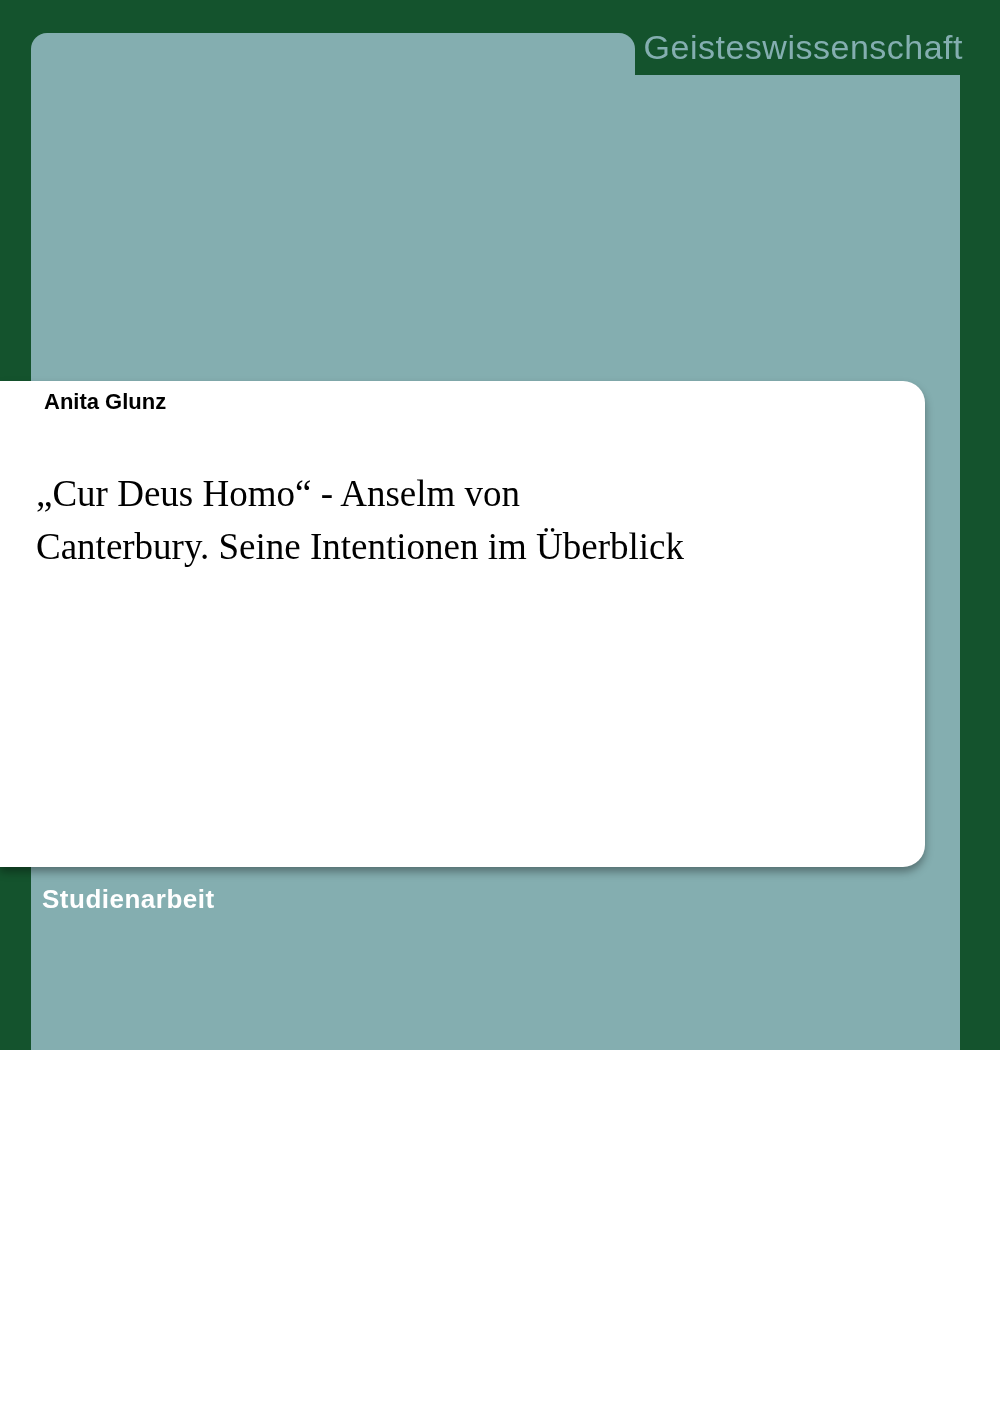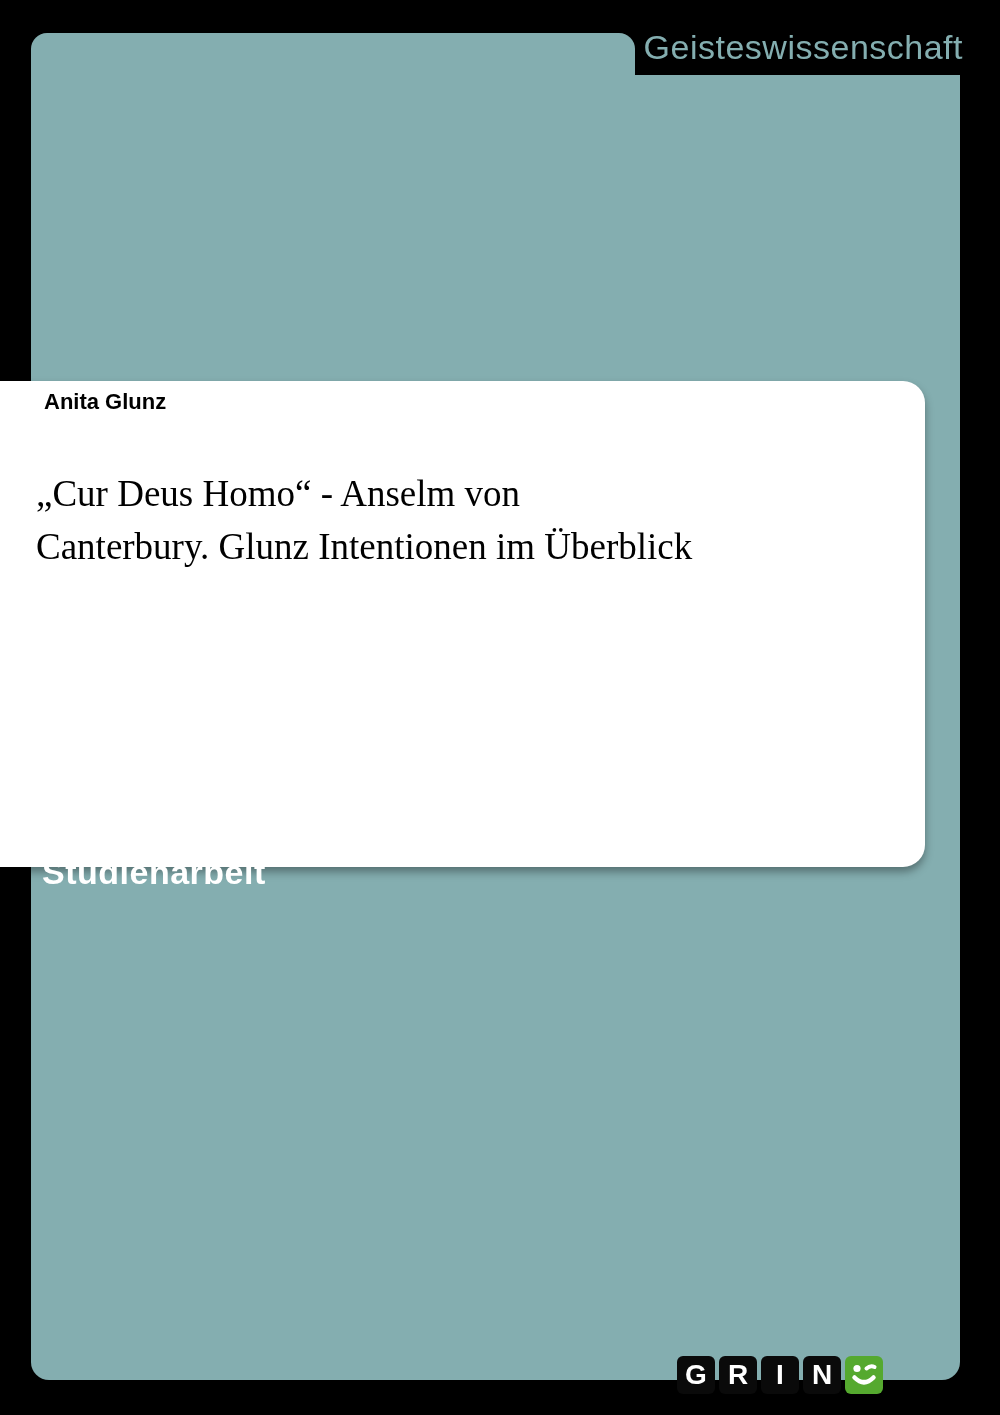--- a/index.html
+++ b/index.html
@@ -3,22 +3,22 @@
 <meta charset="utf-8">
 <style>
   html, body {
     margin: 0;
     padding: 0;
     background: #ffffff;
   }
   .page {
     position: relative;
     width: 1000px;
-    height: 1415px;
-    background: #000000;
+    height: 1050px;
+    background: #14532d;
     overflow: hidden;
     font-family: "Liberation Sans", sans-serif;
     text-decoration: underline;
   }
   
   .teal-tab {
     position: absolute;
     left: 31px;
     top: 33px;
     width: 604px;
@@ -69,23 +69,23 @@
     width: 880px;
     font-family: "Liberation Serif", serif;
     font-size: 37px;
     line-height: 53px;
     color: #000000;
     white-space: nowrap;
   }
   .doctype {
     position: absolute;
     left: 42px;
-    top: 853px;
+    top: 884px;
     font-weight: bold;
-    font-size: 34px;
+    font-size: 26px;
     color: #ffffff;
     letter-spacing: 0.5px;
   }
   .logo {
     position: absolute;
     left: 677px;
     top: 1356px;
     display: flex;
     gap: 4px;
   }
@@ -116,21 +116,21 @@
 
   <div class="teal-tab"></div>
   <div class="teal-main"></div>
 
   <div class="category">Geisteswissenschaft</div>
 
   <div class="card">
     <div class="author">Anita Glunz</div>
     <div class="title">
       <div>„Cur Deus Homo“ - Anselm von</div>
-      <div>Canterbury. Glunz Intentionen im Überblick</div>
+      <div>Canterbury. Seine Intentionen im Überblick</div>
     </div>
   </div>
 
   <div class="doctype">Studienarbeit</div>
 
   <div class="logo">
     <div class="tile">
       <span>G</span>
     </div>
     <div class="tile">

